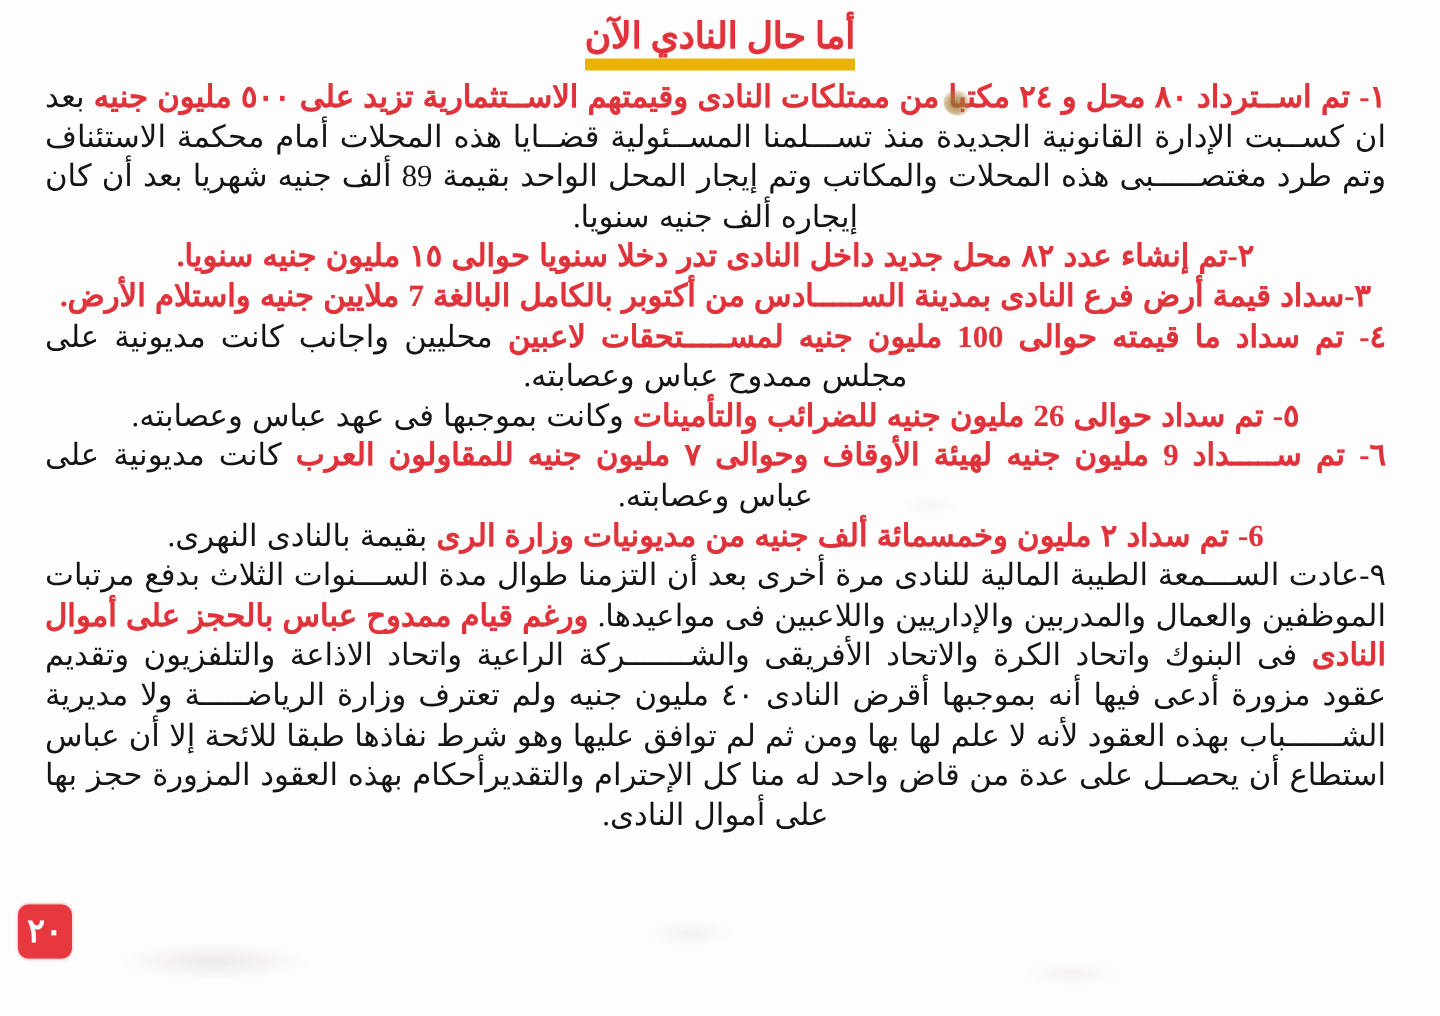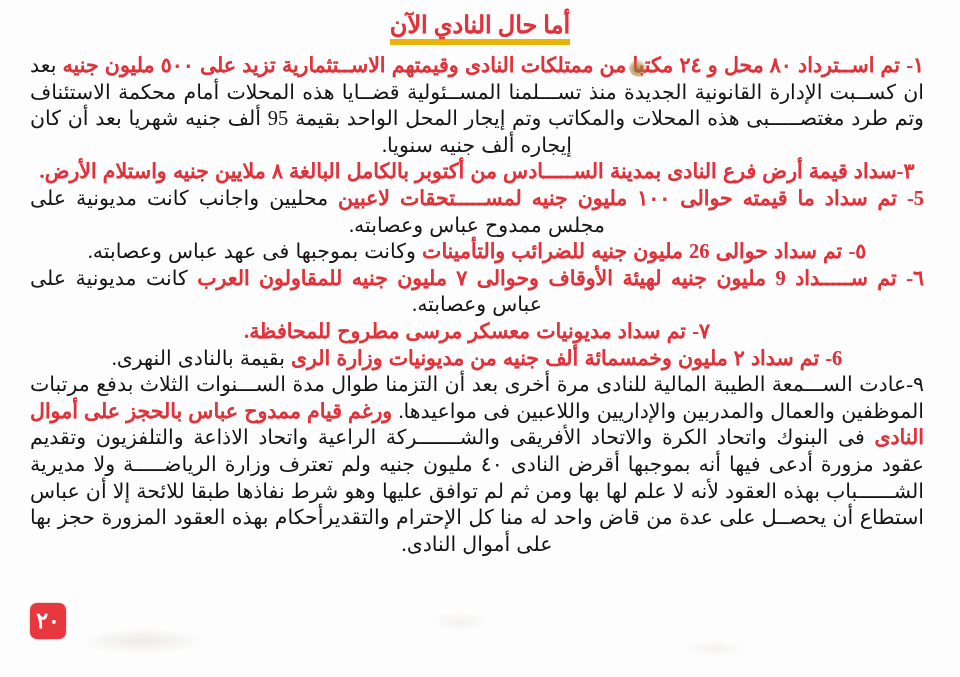--- a/index.html
+++ b/index.html
@@ -47,21 +47,21 @@
     left: 0;
     width: 960px;
     text-align: center;
   }
   #doc-title {
     display: inline-block;
     color: #e0323a;
     font-weight: bold;
     font-size: 24px;
     letter-spacing: 0px;
-    border-bottom: 6px solid #eab308;
+    border-bottom: 8px solid #eab308;
     padding-bottom: 1px;
     line-height: 1.1;
     text-shadow: 0 0 1px rgba(224,50,58,.45);
   }
 
   #body-text {
     position: absolute;
     top: 52px;
     right: 36px;
     left: 30px;
@@ -83,21 +83,21 @@
     font-weight: bold;
     text-shadow: 0 0 .6px rgba(224,50,58,.4);
   }
   .blk {
     color: #141414;
     font-weight: normal;
   }
 
   #page-number {
     position: absolute;
-    left: 30px;
+    left: 12px;
     bottom: 38px;
     width: 36px;
     height: 36px;
     background: #e8383f;
     border-radius: 7px;
     color: #ffffff;
     font-weight: bold;
     font-size: 22px;
     display: flex;
     align-items: center;
@@ -113,26 +113,26 @@
   <div class="blotch b1"></div>
   <div class="blotch b2"></div>
   <div class="blotch b3"></div>
   <div class="blotch b4"></div>
 
   <div id="title-wrap">
     <span id="doc-title">أما حال النادي الآن</span>
   </div>
 
   <div id="body-text">
-    <p class="para"><span class="red">١- تم اســترداد ٨٠ محل و ٢٤ مكتبا من ممتلكات النادى وقيمتهم الاســتثمارية تزيد على ٥٠٠ مليون جنيه</span><span class="blk"> بعد ان كســبت الإدارة القانونية الجديدة منذ تســـلمنا المســئولية قضــايا هذه المحلات أمام محكمة الاستئناف وتم طرد مغتصـــــبى هذه المحلات والمكاتب وتم إيجار المحل الواحد بقيمة 95 ألف جنيه شهريا بعد أن كان إيجاره ألف جنيه سنويا.</span></p>
-    <p class="para"><span class="red">٣-سداد قيمة أرض فرع النادى بمدينة الســـــادس من أكتوبر بالكامل البالغة ٨ ملايين جنيه واستلام الأرض.</span></p>
-    <p class="para"><span class="red">5- تم سداد ما قيمته حوالى ١٠٠ مليون جنيه لمســـــتحقات لاعبين</span><span class="blk"> محليين واجانب كانت مديونية على مجلس ممدوح عباس وعصابته.</span></p>
+    <p class="para"><span class="red">١- تم اســترداد ٨٠ محل و ٢٤ مكتبا من ممتلكات النادى وقيمتهم الاســتثمارية تزيد على ٥٠٠ مليون جنيه</span><span class="blk"> بعد ان كســبت الإدارة القانونية الجديدة منذ تســـلمنا المســئولية قضــايا هذه المحلات أمام محكمة الاستئناف وتم طرد مغتصـــــبى هذه المحلات والمكاتب وتم إيجار المحل الواحد بقيمة 89 ألف جنيه شهريا بعد أن كان إيجاره ألف جنيه سنويا.</span></p>
+    <p class="para"><span class="red">٢-تم إنشاء عدد ٨٢ محل جديد داخل النادى تدر دخلا سنويا حوالى ١٥ مليون جنيه سنويا.</span></p>
+    <p class="para"><span class="red">٣-سداد قيمة أرض فرع النادى بمدينة الســـــادس من أكتوبر بالكامل البالغة 7 ملايين جنيه واستلام الأرض.</span></p>
+    <p class="para"><span class="red">٤- تم سداد ما قيمته حوالى 100 مليون جنيه لمســـــتحقات لاعبين</span><span class="blk"> محليين واجانب كانت مديونية على مجلس ممدوح عباس وعصابته.</span></p>
     <p class="para"><span class="red">٥- تم سداد حوالى 26 مليون جنيه للضرائب والتأمينات</span><span class="blk"> وكانت بموجبها فى عهد عباس وعصابته.</span></p>
     <p class="para"><span class="red">٦- تم ســـــداد 9 مليون جنيه لهيئة الأوقاف وحوالى ٧ مليون جنيه للمقاولون العرب</span><span class="blk"> كانت مديونية على عباس وعصابته.</span></p>
-    <p class="para"><span class="red">٧- تم سداد مديونيات معسكر مرسى مطروح للمحافظة.</span></p>
     <p class="para"><span class="red">6- تم سداد ٢ مليون وخمسمائة ألف جنيه من مديونيات وزارة الرى</span><span class="blk"> بقيمة بالنادى النهرى.</span></p>
     <p class="para"><span class="blk">٩-عادت الســـمعة الطيبة المالية للنادى مرة أخرى بعد أن التزمنا طوال مدة الســـنوات الثلاث بدفع مرتبات الموظفين والعمال والمدربين والإداريين واللاعبين فى مواعيدها. </span><span class="red">ورغم قيام ممدوح عباس بالحجز على أموال النادى</span><span class="blk"> فى البنوك واتحاد الكرة والاتحاد الأفريقى والشـــــــركة الراعية واتحاد الاذاعة والتلفزيون وتقديم عقود مزورة أدعى فيها أنه بموجبها أقرض النادى ٤٠ مليون جنيه ولم تعترف وزارة الرياضـــــة ولا مديرية الشــــــباب بهذه العقود لأنه لا علم لها بها ومن ثم لم توافق عليها وهو شرط نفاذها طبقا للائحة إلا أن عباس استطاع أن يحصــل على عدة من قاض واحد له منا كل الإحترام والتقديرأحكام بهذه العقود المزورة حجز بها على أموال النادى.</span></p>
   </div>
 
   <div class="smudge"></div>
 
   <div id="page-number">٢٠</div>
 
 </div>
 

